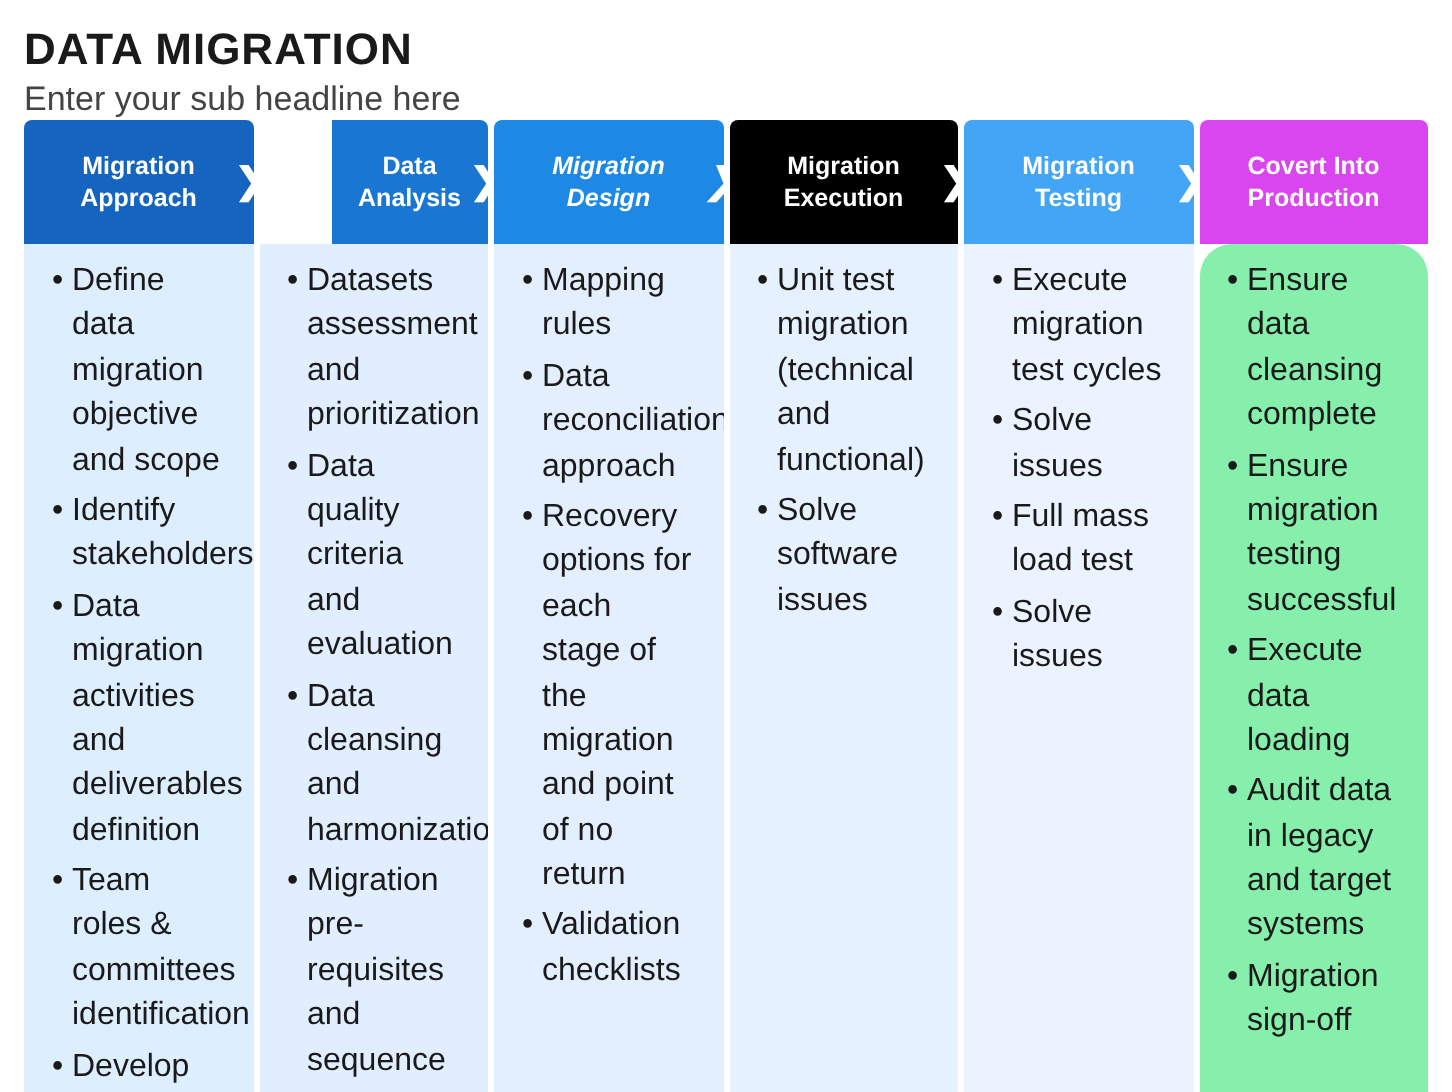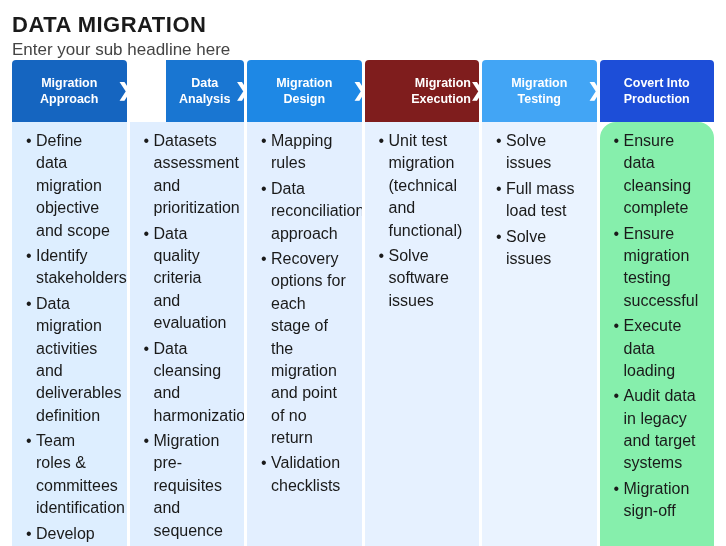--- a/index.html
+++ b/index.html
@@ -90,24 +90,24 @@
     }
     .col-body ul li::before {
       content: '•';
       position: absolute;
       left: 0;
       top: 0;
     }
     
     .col-1 .col-header { background: #1565c0; }
     .col-2 .col-header { background: #1976d2; margin-left: 36px; }
-    .col-3 .col-header { background: #1e88e5; }
-    .col-4 .col-header { background: #7f1d1d; text-align: right; }
+    .col-3 .col-header { background: #1e88e5; font-style: italic; }
+    .col-4 .col-header { background: #000000; }
     .col-5 .col-header { background: #42a5f5; }
-    .col-6 .col-header { background: #1d4ed8; text-align: center; }
+    .col-6 .col-header { background: #d946ef; text-align: center; }
     .col-1 .col-body { background: #ddeeff; }
     .col-2 .col-body { background: #e0eeff; }
     .col-3 .col-body { background: #e3efff; }
     .col-4 .col-body { background: #e6f1ff; }
     .col-5 .col-body { background: #eaf3ff; }
     .col-6 .col-body { background: #86efac; border-radius: 16px; }
 
     .footer-bar {
       background: #1565c0;
       color: #fff;
@@ -172,20 +172,21 @@
           <ul>
             <li>Unit test migration (technical and functional)</li>
             <li>Solve software issues</li>
           </ul>
         </div>
       </div>
       <div class="col col-5">
         <div class="col-header">Migration Testing</div>
         <div class="col-body">
           <ul>
+            <li>Execute migration test cycles</li>
             <li>Solve issues</li>
             <li>Full mass load test</li>
             <li>Solve issues</li>
           </ul>
         </div>
       </div>
       <div class="col col-6">
         <div class="col-header">Covert Into Production</div>
         <div class="col-body">
           <ul>

